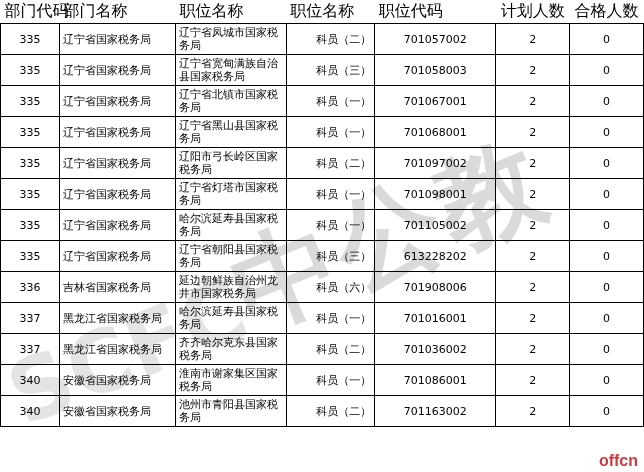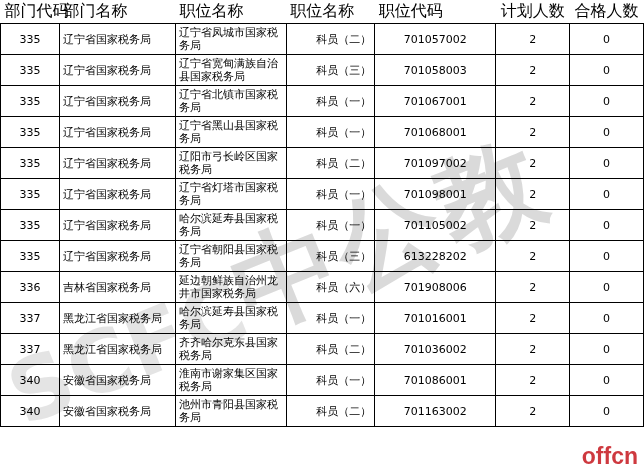--- a/index.html
+++ b/index.html
@@ -90,21 +90,21 @@
     font-size: 86px;
     transform: rotate(-22deg);
     transform-origin: left top;
     white-space: nowrap;
     color: rgba(150,150,150,0.26);
     font-family: "DejaVu Sans", "Liberation Sans", sans-serif;
   }
   #wm-brand {
     right: 6px;
     bottom: 2px;
-    font-size: 23px;
+    font-size: 16px;
     color: #c9242b;
     font-weight: bold;
     font-family: "Liberation Sans", sans-serif;
     opacity: 0.9;
   }
   #wm-brand .cn {
     color: #c9242b;
   }
 </style>
 </head>

